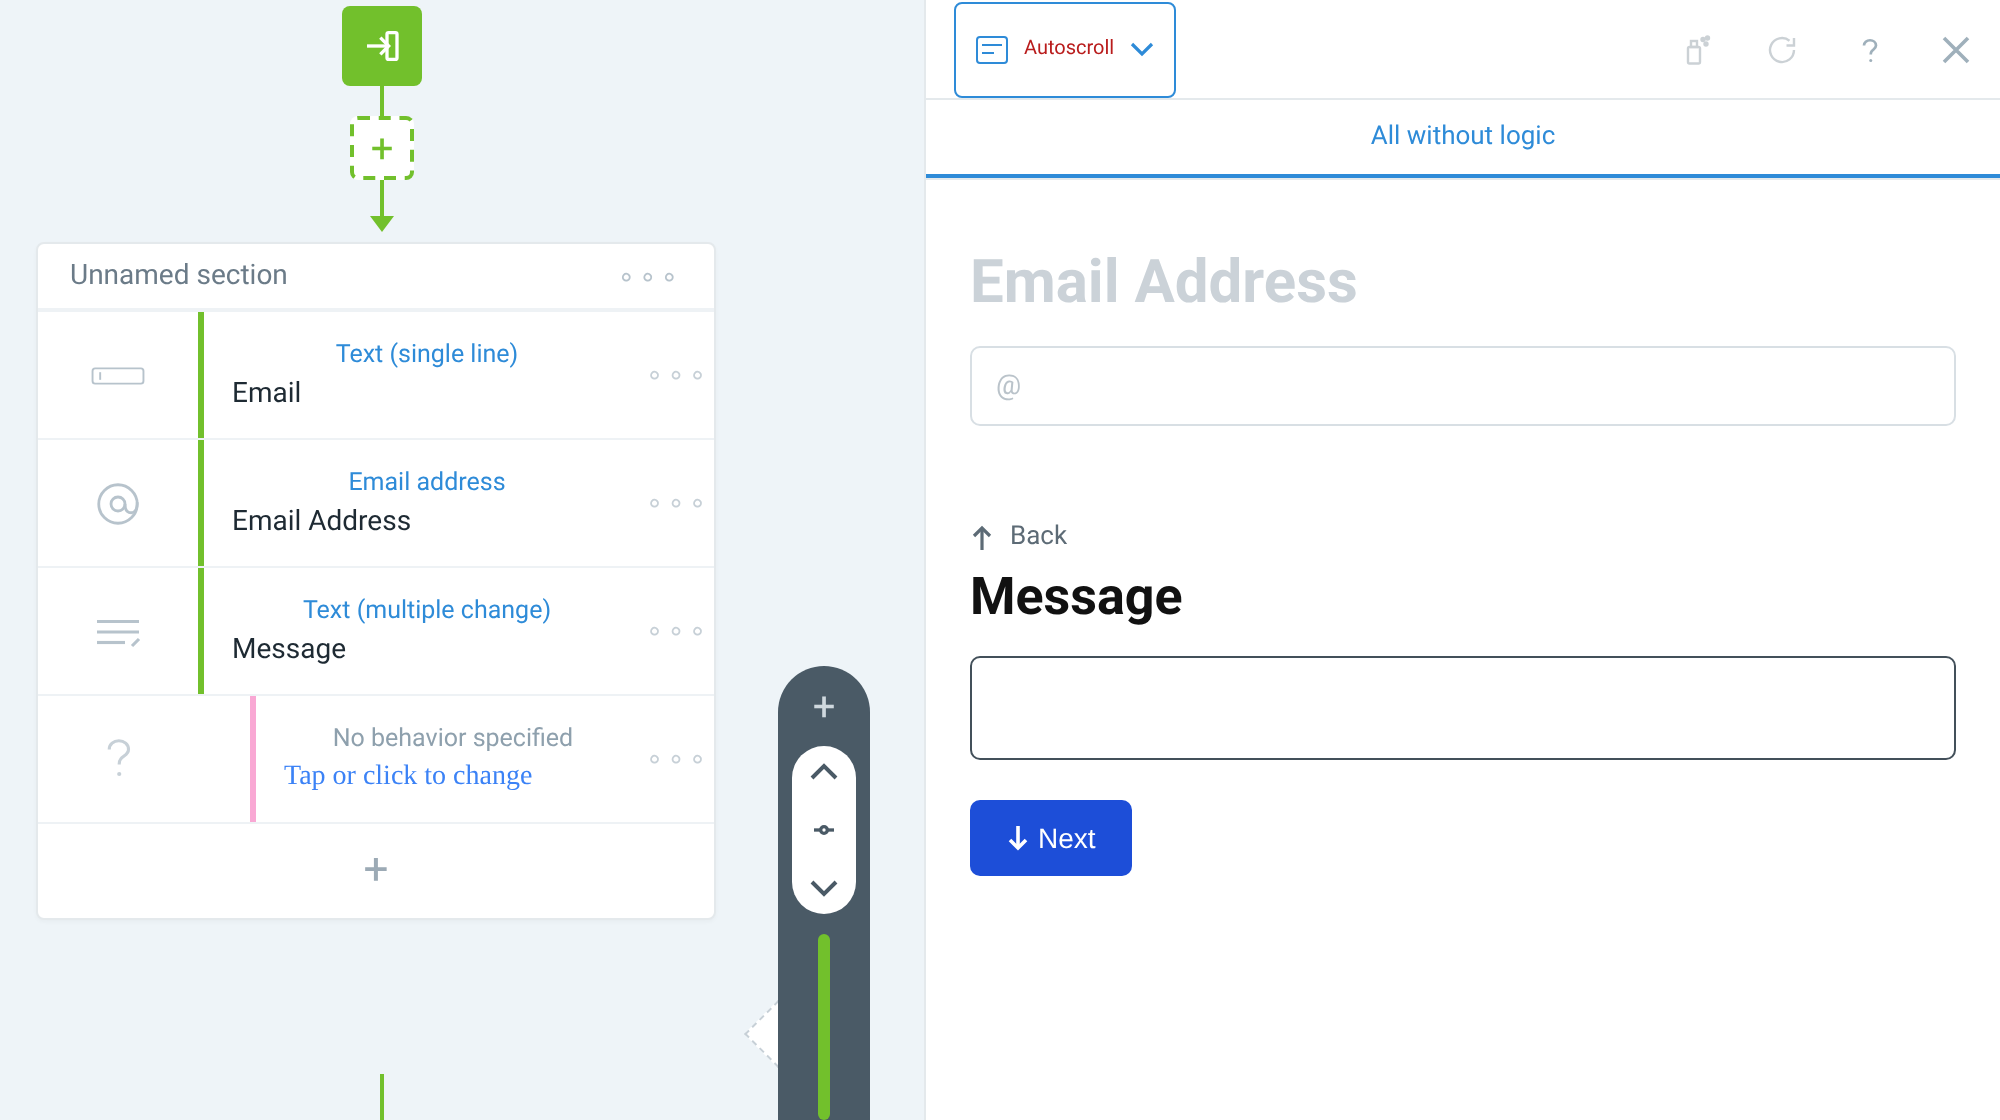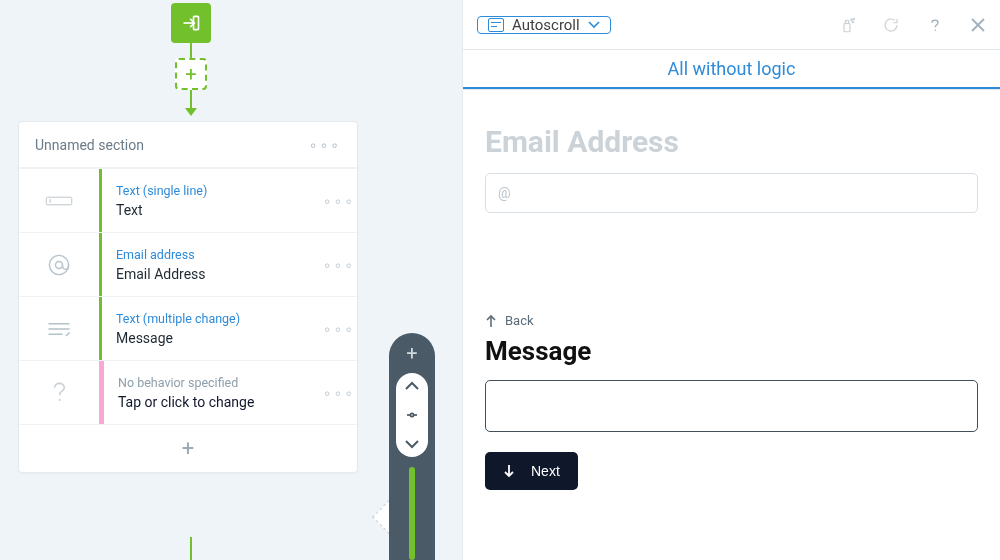--- a/index.html
+++ b/index.html
@@ -19,32 +19,32 @@
     background:#fff; display:flex; align-items:center; justify-content:center; color:#72c02c; font-size:20px; line-height:1;
   }
   .vline2 { position:absolute; left:190px; top:90px; width:2px; height:24px; background:#72c02c; }
   .arrowdown { position:absolute; left:185px; top:108px; width:12px; height:12px; }
   .arrowdown:after { content:""; display:block; width:0;height:0; border-left:6px solid transparent; border-right:6px solid transparent; border-top:8px solid #72c02c; }
   
   .section-card {
     position:absolute; left:18px; top:121px; width:340px; background:#fff; border:1px solid #e4e9ec; border-radius:4px;
     box-shadow:0 1px 2px rgba(0,0,0,0.03);
   }
-  .section-head { height:46px; display:flex; align-items:center; justify-content:space-between; padding:0 16px; color:#6b7b88; font-size:14px; border-bottom:1px solid #eef2f5;}
+  .section-head { height:33px; display:flex; align-items:center; justify-content:space-between; padding:0 16px; color:#6b7b88; font-size:14px; border-bottom:1px solid #eef2f5;}
   .dots { color:#b7c3cc; letter-spacing:2px; font-size:14px; cursor:pointer; }
   .field-row { display:flex; align-items:center; border-top:1px solid #eef2f5; }
   .field-row:first-of-type { border-top:none; }
   .field-icon { width:80px; display:flex; align-items:center; justify-content:center; color:#b7c3cc; }
   .field-icon svg { width:28px; height:28px; }
   .field-body { flex:1; border-left:3px solid #72c02c; padding:14px 10px 14px 14px; display:flex; flex-direction:column; gap:4px; }
-  .field-body.last { border-left:5px solid #f9a8d4; }
-  .field-type { font-size:12.5px; color:#2e8bd8; }
+  .field-body.last { border-left:3px solid #f9a8d4;margin-left:26px; }
+  .field-type { font-size:12.5px; color:#2e8bd8;text-align:center; }
   .field-type.muted { color:#8ea0ad; }
   .field-name { font-size:14px; color:#1e2a33; }
-  .field-name.muted { color:#0f172a; }
+  .field-name.muted { color:#3b82f6;font-family:Liberation Serif, serif; }
   .field-dots { width:36px; text-align:center; color:#c7d0d7; font-size:14px; letter-spacing:2px; }
   .section-add { height:48px; display:flex; align-items:center; justify-content:center; color:#9caab5; font-size:22px; border-top:1px solid #eef2f5; cursor:pointer;}
   .vline3 { position:absolute; left:190px; top:537px; width:2px; height:23px; background:#72c02c; }
 
   
   .rail {
     position:absolute; left:389px; top:333px; width:46px; height:227px; background:#4a5a66; border-radius:23px 23px 0 0;
     display:flex; flex-direction:column; align-items:center; padding-top:8px;
   }
   .rail-plus { color:#cfd8de; font-size:20px; margin-bottom:8px; cursor:pointer;}
@@ -55,39 +55,39 @@
   .chevron { width:16px; height:10px; display:block; }
   .rail-track { width:6px; flex:1; background:#72c02c; margin-top:10px; border-radius:3px; }
   .rail-diamond {
     position:absolute; left:377px; top:505px; width:24px; height:24px; transform:rotate(45deg);
     border:1px dashed #c7d0d7; background:#fff;
   }
 
   
   .p-toolbar { height:50px; border-bottom:1px solid #e4e9ec; display:flex; align-items:center; padding:0 14px; justify-content:space-between;}
   .autoscroll {
-    height:18px; border:1px solid #2e8bd8; color:#404040; border-radius:4px; padding:0 10px; display:flex; align-items:center; gap:8px; font-size:15px;
+    height:48px; border:1px solid #2e8bd8; color:#b91c1c; border-radius:4px; padding:0 10px; display:flex; align-items:center; gap:8px; font-size:10px;
     cursor:pointer;
   }
   .autoscroll .mini-icon { width:16px; height:14px; border:1.5px solid #2e8bd8; border-radius:2px; position:relative; }
   .autoscroll .mini-icon:before { content:""; position:absolute; left:2px; right:2px; top:3px; height:1.5px; background:#2e8bd8;}
   .autoscroll .mini-icon:after { content:""; position:absolute; left:2px; right:6px; top:7px; height:1.5px; background:#2e8bd8;}
   .toolbar-right { display:flex; gap:26px; align-items:center; color:#cbd5dc; }
   .toolbar-right span { cursor:pointer; display:flex;}
   .p-tabs { height:40px; display:flex; border-bottom:1px solid #e4e9ec;}
-  .p-tab { flex:1; display:flex; align-items:center; justify-content:center; font-size:18px; color:#9aa6b0; cursor:pointer;}
+  .p-tab { flex:1; display:flex; align-items:center; justify-content:center; font-size:13px; color:#9aa6b0; cursor:pointer;}
   .p-tab.active { color:#2e8bd8; border-bottom:2px solid #2e8bd8; }
   .p-body { padding:24px 22px; position:relative; height:calc(100% - 90px); }
 
   .ghost-title { font-size:30px; font-weight:700; color:#cbd2d8; margin:10px 0 14px; }
   .ghost-input { width:100%; height:40px; border:1px solid #d8dfe4; border-radius:5px; padding:0 12px; font-size:14px; color:#bac3ca; display:flex; align-items:center;}
-  .back-row { display:flex; align-items:center; gap:8px; color:#5d6b76; font-size:13px; margin-top:100px; }
+  .back-row { display:flex; align-items:center; gap:8px; color:#5d6b76; font-size:13px; margin-top:48px; }
   .msg-title { font-size:26px; font-weight:700; color:#111; margin:8px 0 14px;}
   .msg-area { width:100%; height:52px; border:1px solid #43505a; border-radius:5px; }
-  .next-btn { margin-top:20px; height:38px; padding:0 18px; background:#0f172a; color:#fff; border:none; border-radius:5px; display:inline-flex; align-items:center; gap:16px; font-size:14px; cursor:pointer;}
+  .next-btn { margin-top:20px; height:38px; padding:0 18px; background:#1d4ed8; color:#fff; border:none; border-radius:5px; display:inline-flex; align-items:center; gap:4px; font-size:14px; cursor:pointer;}
   svg { display:block; }
   .faint { opacity:.4 }
 </style>
 </head>
 <body>
 
 <div class="canvas">
   <div class="entry-node">
     <svg viewBox="0 0 24 24" fill="none" stroke="#fff" stroke-width="2">
       <path d="M3 12h12"></path>
@@ -110,21 +110,21 @@
 
     <div class="field-row">
       <div class="field-icon">
         <svg viewBox="0 0 44 24" fill="none" stroke="#b7c3cc" stroke-width="1.5">
           <rect x="2" y="6" width="40" height="12" rx="2"></rect>
             <line x1="8" y1="9" x2="8" y2="15"></line>
         </svg>
       </div>
       <div class="field-body">
         <span class="field-type">Text (single line)</span>
-        <span class="field-name">Text</span>
+        <span class="field-name">Email</span>
       </div>
       <div class="field-dots">∘∘∘</div>
     </div>
 
     <div class="field-row">
       <div class="field-icon">
         <svg viewBox="0 0 32 32" fill="none" stroke="#b7c3cc" stroke-width="1.6">
           <circle cx="16" cy="16" r="11"></circle>
             <circle cx="16" cy="16" r="4"></circle>
           <path d="M20 16c0 3 1 5 3.5 5S27 18 27 15"></path>

